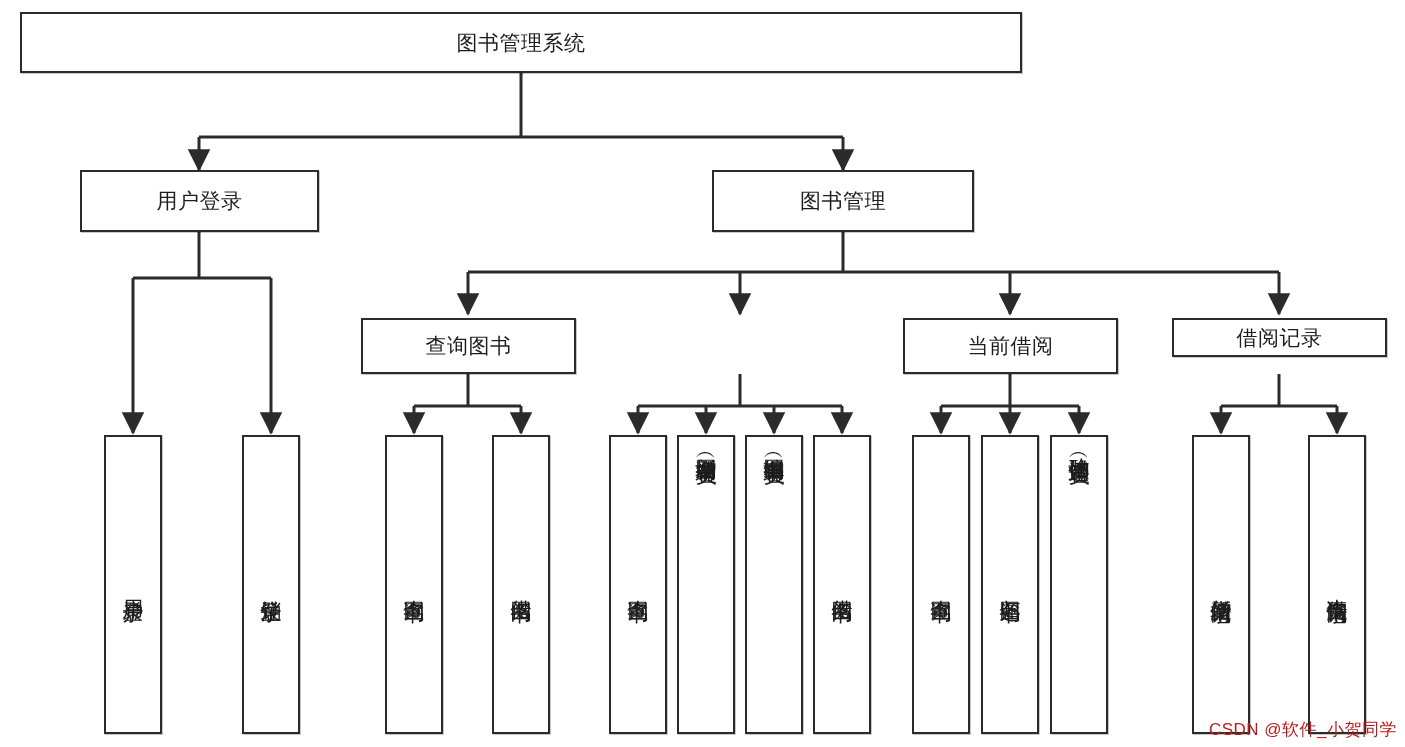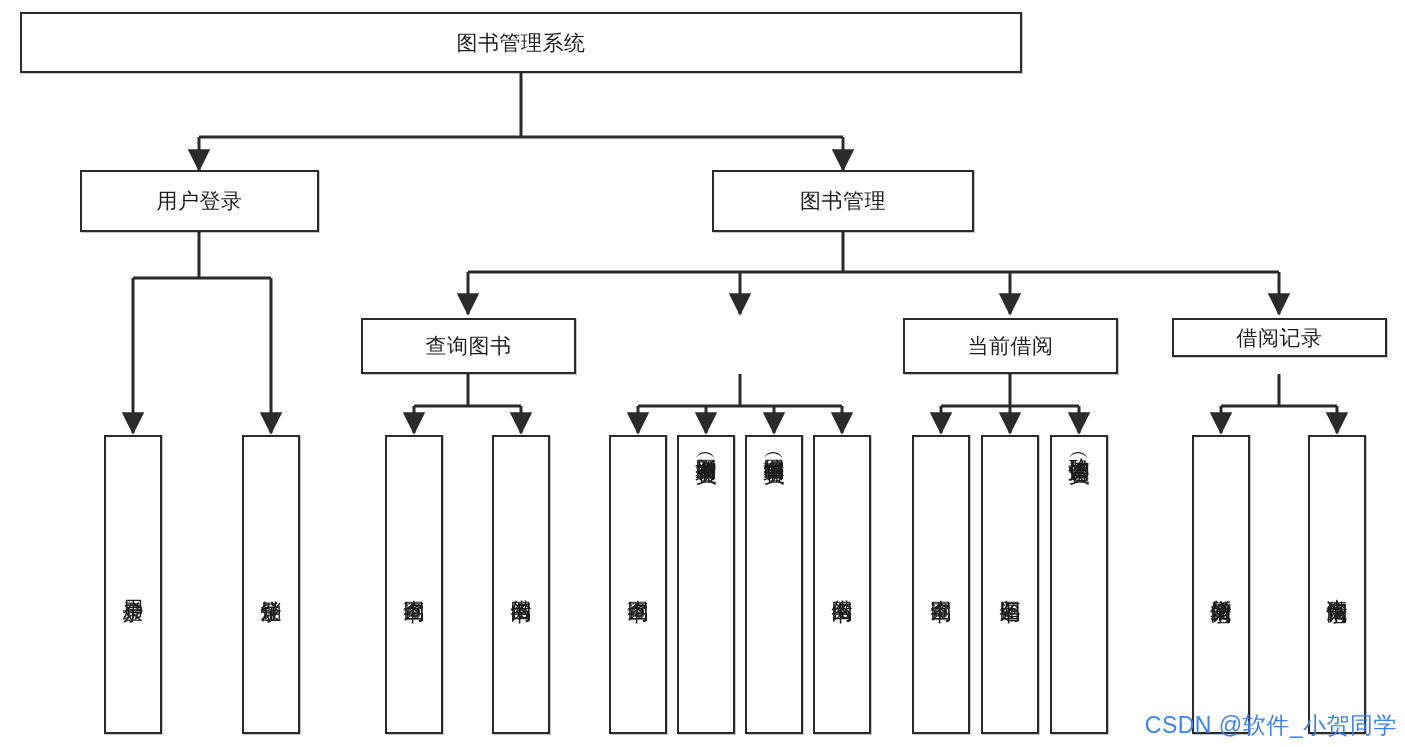--- a/index.html
+++ b/index.html
@@ -59,22 +59,22 @@
     color: #1d1d1d;
   }
   .node.vertical.centered {
     align-items: center;
     padding-top: 0;
   }
   #watermark {
     position: absolute;
     right: 8px;
     bottom: 6px;
-    font-size: 23px;
-    color: #3b82f6;
+    font-size: 17px;
+    color: #b91c1c;
     letter-spacing: 0.5px;
     white-space: nowrap;
     user-select: none;
   }
 </style>
 </head>
 <body>
 
 <div id="canvas">
 

